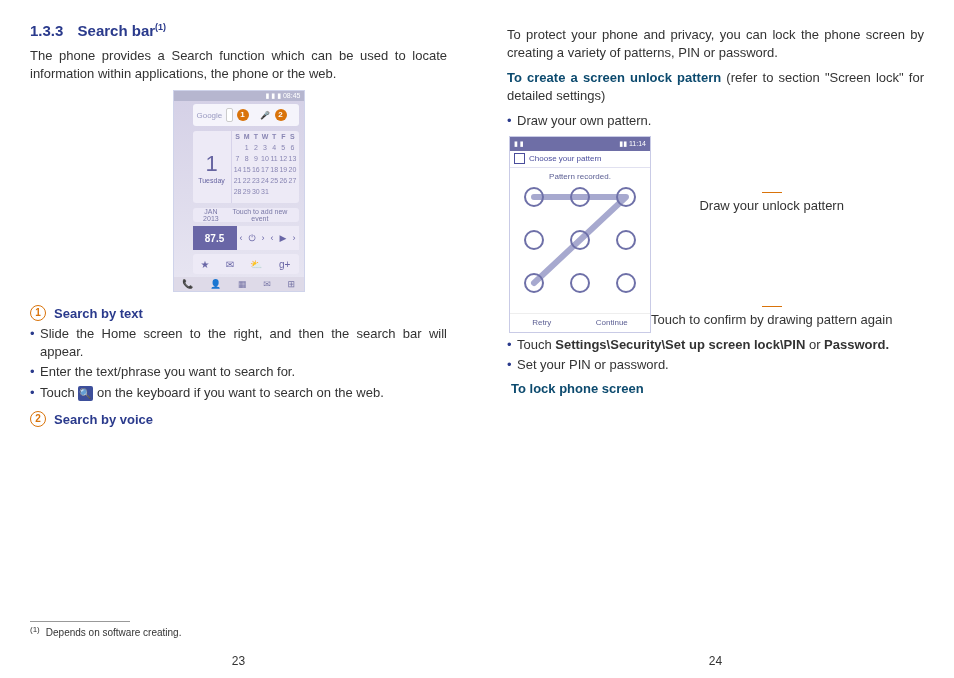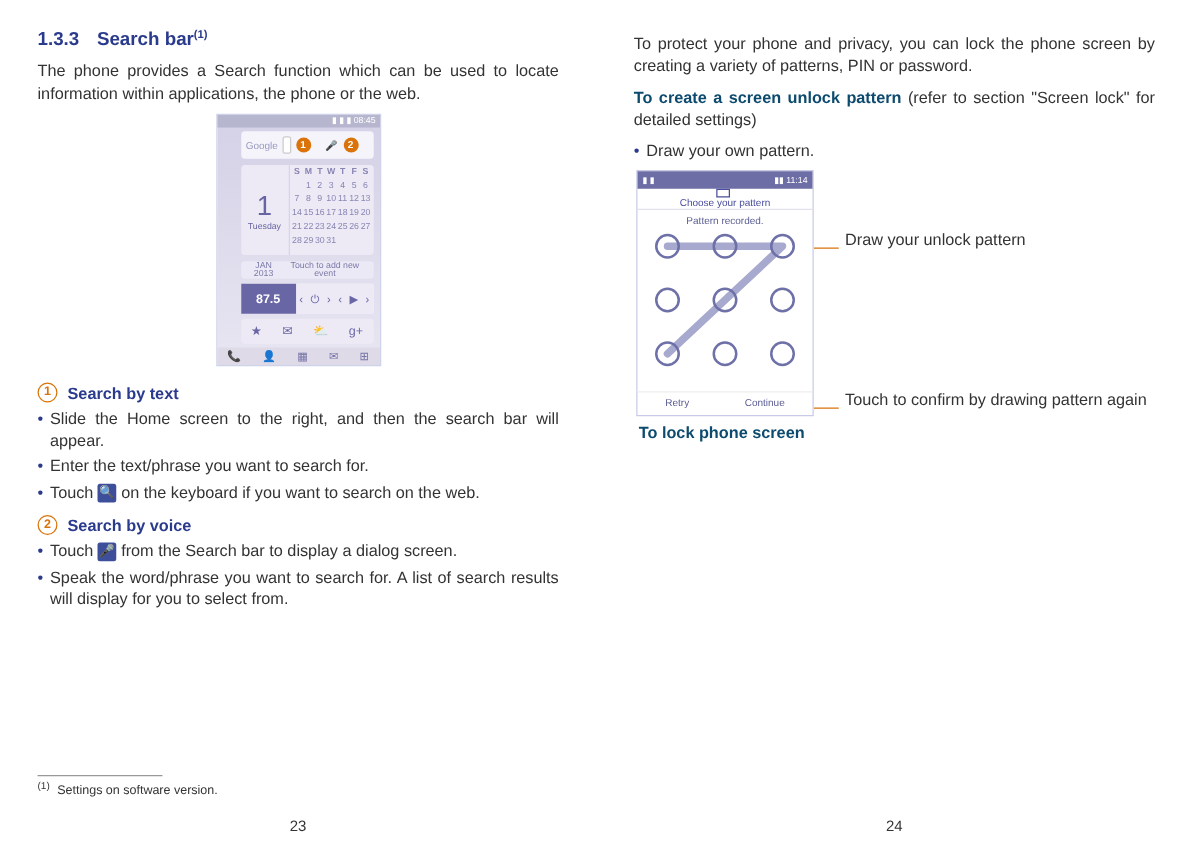--- a/index.html
+++ b/index.html
@@ -62,31 +62,31 @@
   .thumb .approw{top:163px;height:20px;display:flex;justify-content:space-around;align-items:center;background:#edeaf6;color:#6966a6;font-size:10px;}
   .thumb .dock{position:absolute;bottom:0;left:0;right:0;height:14px;background:#dedae8;display:flex;justify-content:space-around;align-items:center;font-size:9px;color:#7775a6;}
   .icon-inline {
     display:inline-block; width:15px; height:15px; background:#3d4f9b; color:#fff;
     vertical-align:middle; font-size:10px; line-height:15px; text-align:center; border-radius:2px;
   }
   .pattern-fig {
     width:140px; height:195px; border:1px solid #c9cbe6; position:relative; background:#fff; margin-left:2px;
   }
   .pattern-fig .pf-top{height:14px;background:#6e6ea6;font-size:7px;color:#fff;display:flex;justify-content:space-between;padding:0 4px;align-items:center;}
-  .pattern-fig .pf-head{height:16px;font-size:8px;color:#4a4d9c;display:flex;align-items:center;padding:0 4px;border-bottom:1px solid #e1e1f0;flex-direction:column;}
+  .pattern-fig .pf-head{height:16px;font-size:8px;color:#4a4d9c;display:flex;align-items:center;padding:0 4px;border-bottom:1px solid #e1e1f0;}
   .pattern-fig .pf-head .sq{display:inline-block;width:9px;height:9px;border:1px solid #4a4d9c;margin-right:4px;}
   .pattern-fig .pf-sub{text-align:center;font-size:8px;color:#5b5e93;padding:4px 0;}
   .pattern-fig .pf-grid{position:relative;width:120px;height:110px;margin:0 auto;}
   .dot{position:absolute;width:20px;height:20px;border:2px solid #6e70a8;border-radius:50%;box-sizing:border-box;}
   .d1{left:4px;top:2px;} .d2{left:50px;top:2px;} .d3{left:96px;top:2px;}
   .d4{left:4px;top:45px;} .d5{left:50px;top:45px;} .d6{left:96px;top:45px;}
   .d7{left:4px;top:88px;} .d8{left:50px;top:88px;} .d9{left:96px;top:88px;}
   .pattern-fig svg.lines{position:absolute;left:0;top:0;width:120px;height:110px;}
   .pattern-fig .pf-foot{position:absolute;bottom:0;left:0;right:0;height:18px;display:flex;justify-content:space-around;align-items:center;font-size:8px;color:#5b5e93;border-top:1px solid #eee;}
-  .annot-row{display:flex;align-items:flex-end;gap:5px;}
+  .annot-row{display:flex;align-items:center;gap:5px;flex-direction:column;}
   .annot-line{border-top:1px solid #d9730a;width:20px;margin-top:8px;}
   .annot-line.l2{margin-top:8px;}
   .annot-text{font-size:13px;}
   .footnote{position:absolute;bottom:40px;left:30px;font-size:10px;color:#333;}
   .footnote sup{font-size:8px;margin-right:6px;}
   .pagenum{position:absolute;bottom:10px;left:0;right:0;text-align:center;font-size:12px;}
   .fig-with-annot{display:flex;align-items:stretch;gap:0;}
   .annots-col{display:flex;flex-direction:column;justify-content:space-between;padding:48px 0 6px 0;}
 </style>
 </head>
@@ -199,28 +199,24 @@
     <ul class="bullets">
       <li>Slide the Home screen to the right, and then the search bar will appear.</li>
       <li>Enter the text/phrase you want to search for.</li>
       <li><span>Touch </span><span class="icon-inline">🔍</span><span> on the keyboard if you want to search on the web.</span></li>
     </ul>
 
     <div class="subhead">
       <span class="circ">2</span>
       <span>Search by voice</span>
     </div>
-    <ul class="bullets">
-      <li><span>Touch </span><span class="icon-inline">🎤</span><span> from the Search bar to display a dialog screen.</span></li>
-      <li>Speak the word/phrase you want to search for. A list of search results will display for you to select from.</li>
-    </ul>
 
     <div class="footnote">
       <div style="border-top:1px solid #999;width:100px;margin-bottom:3px;"></div>
-      <sup>(1)</sup><span>Settings on software version.</span>
+      <sup>(1)</sup><span>Depends on software creating.</span>
     </div>
     <div class="pagenum">23</div>
   </div>
 
   <div class="col">
     <p>To protect your phone and privacy, you can lock the phone screen by creating a variety of patterns, PIN or password.</p>
 
     <p><span class="blue-bold">To create a screen unlock pattern</span><span> (refer to section "Screen lock" for detailed settings)</span></p>
 
     <ul class="bullets">
@@ -262,18 +258,22 @@
           <div class="annot-line"></div>
             <div class="annot-text">Draw your unlock pattern</div>
         </div>
         <div class="annot-row">
           <div class="annot-line l2"></div>
             <div class="annot-text">Touch to confirm by drawing pattern again</div>
         </div>
       </div>
     </div>
 
+    <ul class="bullets">
+      <li><span>Touch </span><span class="bold">Settings\Security\Set up screen lock\PIN</span><span> or </span><span class="bold">Password.</span></li>
+      <li>Set your PIN or password.</li>
+    </ul>
 
     <p class="blue-bold" style="margin-left:4px">To lock phone screen</p>
 
     <div class="pagenum">24</div>
   </div>
 </div>
 
 </body></html>

